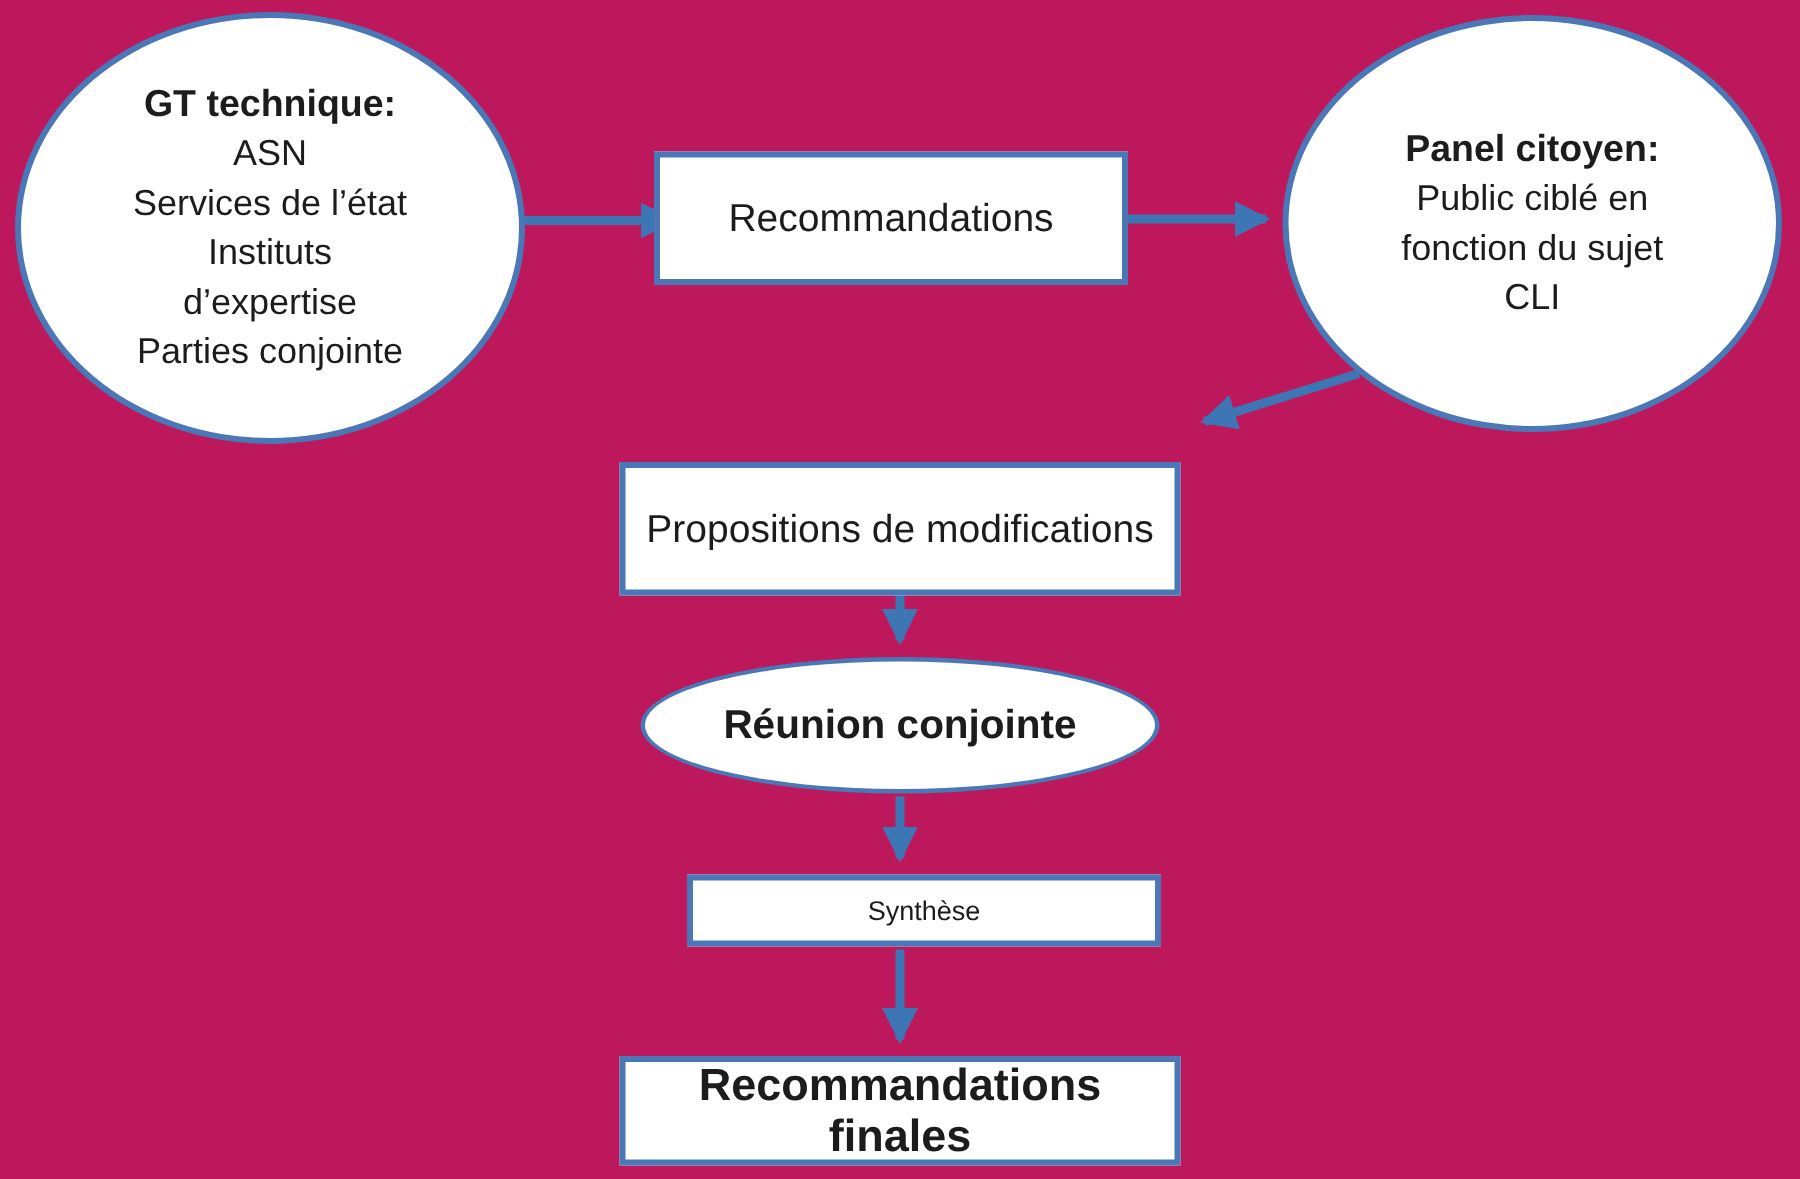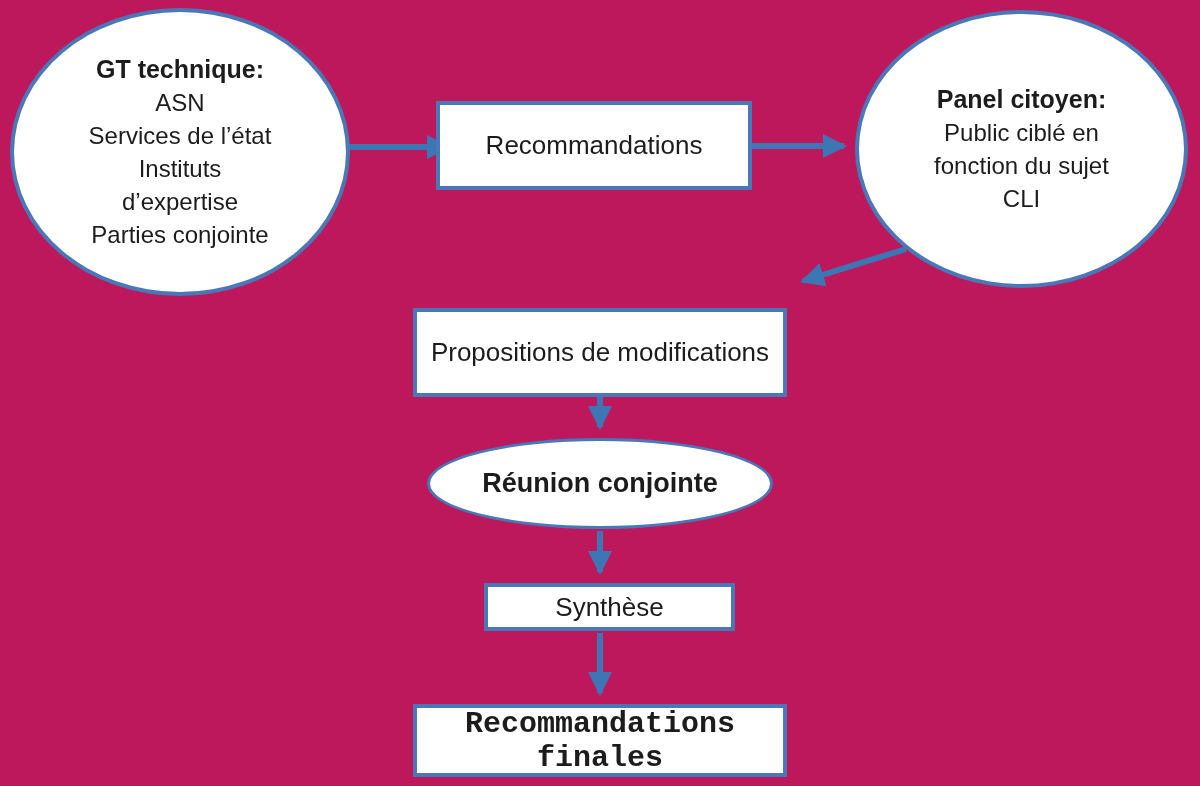--- a/index.html
+++ b/index.html
@@ -73,30 +73,29 @@
   .n-reunion {
     left: 427px; top: 438px;
     width: 346px; height: 91px;
     border-width: 3px;
     font-size: 27px; font-weight: bold;
   }
 
   
   .n-synthese {
     left: 458px; top: 583px;
-    width: 251px; height: 48px;
-    font-size: 26px;
-    margin-left: 26px;
+    width: 316px; height: 48px;
+    font-size: 18px;
   }
 
   
   .n-finales {
     left: 413px; top: 704px;
     width: 374px; height: 73px;
-    font-size: 30px; font-weight: bold; font-family: Liberation Mono, monospace;
+    font-size: 30px; font-weight: bold;
   }
 </style>
 </head>
 <body>
 
 <div class="canvas">
 
   <svg class="arrow-layer" width="1200" height="786" viewBox="0 0 1200 786" xmlns="http://www.w3.org/2000/svg">
     <defs>
       <marker id="ah" viewBox="0 0 8 8" refX="7" refY="4" markerWidth="4" markerHeight="4" orient="auto-start-reverse">

